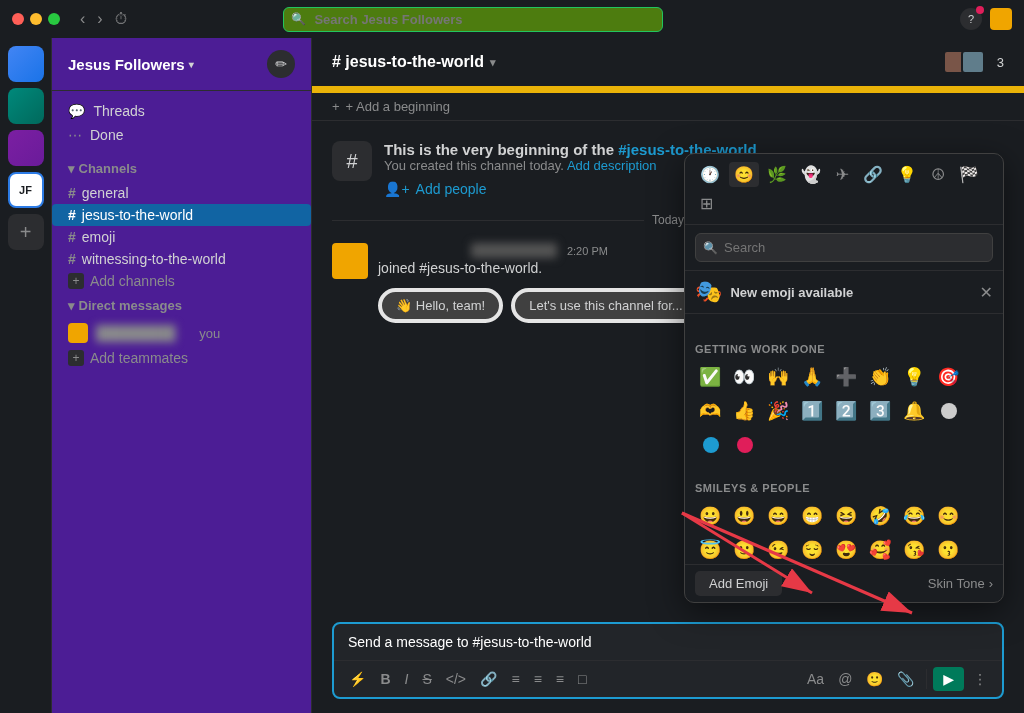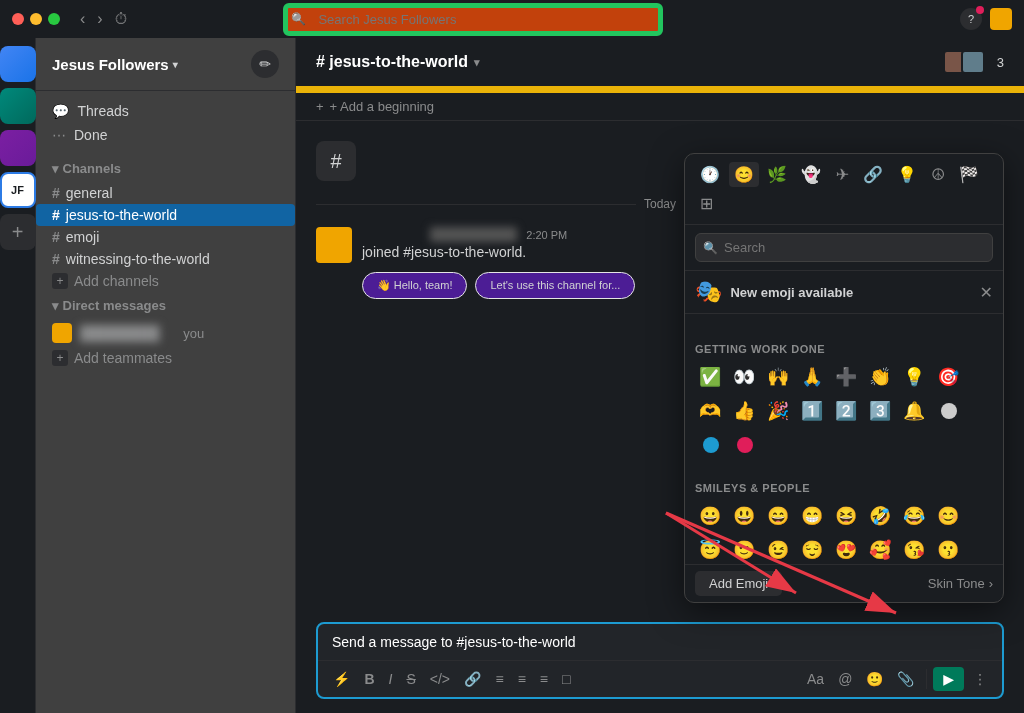--- a/index.html
+++ b/index.html
@@ -8,41 +8,41 @@
     
     .titlebar { height: 38px; background: #1a1d21; display: flex; align-items: center; padding: 0 12px; gap: 8px; position: relative; }
     .traffic-lights { display: flex; gap: 6px; }
     .traffic-light { width: 12px; height: 12px; border-radius: 50%; }
     .tl-red { background: #ff5f57; }
     .tl-yellow { background: #febc2e; }
     .tl-green { background: #28c840; }
     .nav-buttons { display: flex; gap: 4px; margin-left: 8px; }
     .nav-btn { background: none; border: none; color: #8a8b8c; cursor: pointer; font-size: 16px; padding: 2px 4px; }
     .titlebar-search { flex: 1; max-width: 380px; margin: 0 auto; position: relative; }
-    .titlebar-search input { width: 100%; background: #c2410c; border: 5px solid #22c55e; border-radius: 6px; color: #d1d2d3; padding: 4px 12px 4px 30px; font-size: 13px; outline: none; }
+    .titlebar-search input { width: 100%; background: #4d7c0f; border: 1px solid #22c55e; border-radius: 6px; color: #d1d2d3; padding: 4px 12px 4px 30px; font-size: 13px; outline: none; font-weight: bold; }
     .titlebar-search .search-icon { position: absolute; left: 8px; top: 50%; transform: translateY(-50%); color: #8a8b8c; font-size: 12px; }
     .titlebar-right { display: flex; align-items: center; gap: 8px; margin-left: auto; }
     .help-btn { width: 22px; height: 22px; border-radius: 50%; background: #2c2d30; border: none; color: #d1d2d3; font-size: 11px; cursor: pointer; display: flex; align-items: center; justify-content: center; position: relative; }
     .help-badge { position: absolute; top: -2px; right: -2px; width: 8px; height: 8px; background: #e01e5a; border-radius: 50%; }
     .avatar-small { width: 22px; height: 22px; border-radius: 4px; background: #f0a500; }
 
     
     .main { display: flex; flex: 1; overflow: hidden; }
 
     
-    .far-sidebar { width: 36px; background: #1a1d21; display: flex; flex-direction: column; align-items: center; padding: 8px 0; gap: 6px; border-right: 1px solid #2c2d30; }
+    .far-sidebar { width: 52px; background: #1a1d21; display: flex; flex-direction: column; align-items: center; padding: 8px 0; gap: 6px; border-right: 1px solid #2c2d30; }
     .workspace-icon { width: 36px; height: 36px; border-radius: 8px; display: flex; align-items: center; justify-content: center; font-size: 14px; font-weight: bold; cursor: pointer; }
     .ws-blue { background: linear-gradient(135deg, #4285f4, #1a73e8); color: white; }
     .ws-teal { background: linear-gradient(135deg, #00897b, #00695c); color: white; }
     .ws-purple { background: linear-gradient(135deg, #7b1fa2, #6a1b9a); color: white; }
     .ws-jf { background: #fff; border: 2px solid #2c7be5; color: #1a1d21; font-size: 11px; font-weight: bold; }
     .ws-add { width: 36px; height: 36px; border-radius: 8px; background: #2c2d30; color: #8a8b8c; display: flex; align-items: center; justify-content: center; font-size: 20px; cursor: pointer; }
 
     
-    .sidebar { width: 260px; background: #404040; border-right: 1px solid #2c2d30; display: flex; flex-direction: column; overflow-y: auto; }
+    .sidebar { width: 260px; background: #4c1d95; border-right: 1px solid #2c2d30; display: flex; flex-direction: column; overflow-y: auto; }
     .sidebar-header { padding: 12px 16px; display: flex; align-items: center; justify-content: space-between; border-bottom: 1px solid #2c2d30; }
     .workspace-name { font-size: 15px; font-weight: 700; color: #fff; display: flex; align-items: center; gap: 4px; cursor: pointer; }
     .workspace-name .chevron { font-size: 10px; color: #d1d2d3; }
     .edit-btn { width: 28px; height: 28px; border-radius: 50%; background: #2c2d30; border: none; color: #d1d2d3; cursor: pointer; display: flex; align-items: center; justify-content: center; font-size: 14px; }
     .sidebar-nav { padding: 8px 0; }
     .nav-item { display: flex; align-items: center; gap: 8px; padding: 4px 16px; cursor: pointer; border-radius: 4px; font-size: 14px; color: #d1d2d3; }
     .nav-item .icon { font-size: 14px; color: #8a8b8c; }
     .section-header { display: flex; align-items: center; gap: 4px; padding: 6px 16px; cursor: pointer; font-size: 13px; color: #8a8b8c; font-weight: 600; }
     .channel-item { display: flex; align-items: center; gap: 6px; padding: 3px 16px; cursor: pointer; border-radius: 4px; font-size: 14px; color: #d1d2d3; }
     .channel-item.active { background: #1164a3; color: #fff; }
@@ -78,21 +78,21 @@
     .channel-start-text .sub { font-size: 13px; color: #8a8b8c; }
     .add-people-btn { display: flex; align-items: center; gap: 6px; color: #1d9bd1; font-size: 14px; cursor: pointer; margin-top: 8px; }
     .today-divider { display: flex; align-items: center; gap: 8px; color: #8a8b8c; font-size: 12px; }
     .today-divider::before, .today-divider::after { content: ''; flex: 1; height: 1px; background: #2c2d30; }
     .message-group { display: flex; align-items: flex-start; gap: 10px; }
     .msg-avatar { width: 36px; height: 36px; border-radius: 4px; background: #f0a500; flex-shrink: 0; }
     .msg-content .author { font-size: 13px; font-weight: 700; color: #d1d2d3; margin-bottom: 2px; text-align: center; }
     .msg-content .author .time { font-size: 11px; color: #8a8b8c; font-weight: normal; margin-left: 6px; }
     .msg-content .text { font-size: 14px; color: #d1d2d3; }
     .suggestions { display: flex; gap: 8px; flex-wrap: wrap; margin-top: 12px; }
-    .suggestion-chip { padding: 6px 14px; background: #4c1d95; border-radius: 20px; font-size: 11px; color: #d1d2d3; cursor: pointer; border: 1px solid #e5e5e5; }
+    .suggestion-chip { padding: 6px 14px; background: #404040; border-radius: 20px; font-size: 13px; color: #d1d2d3; cursor: pointer; border: 4px solid #e5e5e5; }
 
     
     .input-area { padding: 10px 20px 14px; }
     .input-box { border: 2px solid #1d9bd1; border-radius: 8px; background: #222529; }
     .input-field { padding: 10px 14px; font-size: 14px; color: #8a8b8c; border-bottom: 1px solid #2c2d30; }
     .input-toolbar { display: flex; align-items: center; padding: 6px 10px; gap: 4px; }
     .input-tool { background: none; border: none; color: #8a8b8c; cursor: pointer; font-size: 14px; padding: 3px 5px; border-radius: 3px; }
     .input-toolbar-right { margin-left: auto; display: flex; align-items: center; gap: 4px; }
     .send-btn { background: #007a5a; border: none; color: white; padding: 4px 10px; border-radius: 4px; cursor: pointer; font-size: 14px; display: flex; align-items: center; gap: 3px; }
     .send-separator { width: 1px; height: 20px; background: #2c2d30; margin: 0 2px; }
@@ -236,20 +236,34 @@
       </div>
 
       <div class="bookmark-bar">
         <span>+</span>
         <span>+ Add a beginning</span>
       </div>
 
       <div class="messages">
         <div class="channel-start">
           <div class="channel-start-icon">#</div>
+          <div class="channel-start-text">
+            <div class="title">
+              <span>This is the very beginning of the</span>
+              <span class="link">#jesus-to-the-world</span>
+            </div>
+            <div class="sub">
+              <span>You created this channel today.</span>
+              <span class="link" style="cursor:pointer;">Add description</span>
+            </div>
+            <div class="add-people-btn">
+              <span>👤+</span>
+              <span>Add people</span>
+            </div>
+          </div>
         </div>
 
         <div class="today-divider">
           <span>Today</span>
         </div>
 
         <div class="message-group">
           <div class="msg-avatar"></div>
           <div class="msg-content">
             <div class="author">

